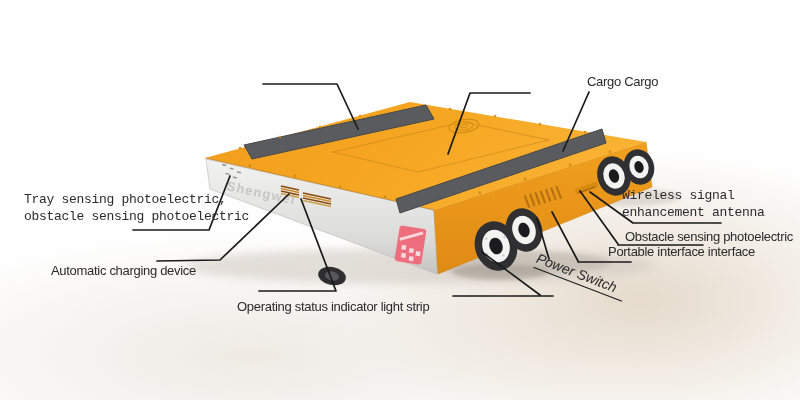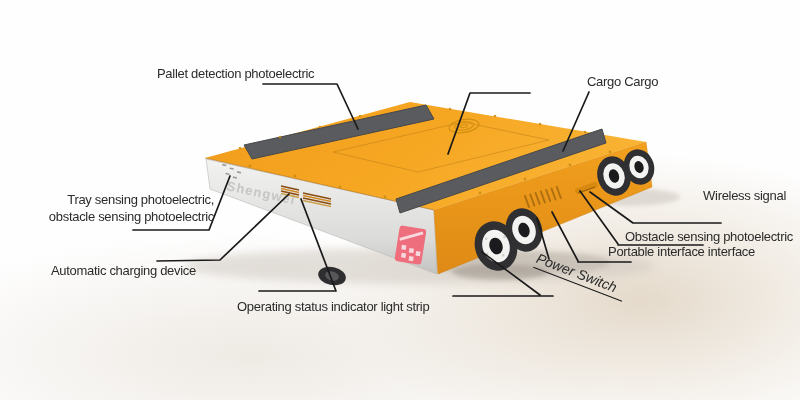--- a/index.html
+++ b/index.html
@@ -9,21 +9,21 @@
     background:
       radial-gradient(ellipse 430px 210px at 640px 300px, rgba(226,214,197,.9), rgba(226,214,197,0) 70%),
       radial-gradient(ellipse 520px 170px at 250px 355px, rgba(233,227,219,.75), rgba(233,227,219,0) 72%),
       #fefefe;
   }
   svg{position:absolute;left:0;top:0;}
   .label{
     position:absolute;font-size:13px;line-height:16px;letter-spacing:-0.3px;
     color:#2b2b2b;white-space:nowrap;
   }
-  .label.two{line-height:17px;text-align:right;}
+  .label.two{line-height:17px;text-align:left;font-family:Liberation Mono, monospace;}
   .label.two span{display:block;}
   .rot{
     font-size:14px;font-style:italic;letter-spacing:0;
     transform:rotate(21deg);transform-origin:left top;
     border-bottom:1.8px solid #1b1b1b;padding:0 10px 2px 0;
   }
 </style>
 </head>
 <body>
 
@@ -187,38 +187,38 @@
       <path d="M157,261 L220,260 L289,194"></path>
       <path d="M259,291 L336,291 L301,199"></path>
       <path d="M453,296 L553,296 M540,295 L482,252"></path>
       <path d="M537,218 L549,259"></path>
       <path d="M552,212 L578,261 M578,262 L631,262"></path>
       <path d="M580,191 L618,244 M618,245 L703,245"></path>
       <path d="M590,192 L633,223 L721,223"></path>
     </g>
   </svg>
 
-  <div class="label" style="left:157px;top:66px">Pallet detection photoelectric</div>
 
 
   <div class="label" style="left:587px;top:74px">Cargo Cargo</div>
 
   <div class="label two" style="left:24px;top:191px;width:190px">
     <span>Tray sensing photoelectric,</span>
     <span>obstacle sensing photoelectric</span>
   </div>
 
   <div class="label" style="left:237px;top:299px">Operating status indicator light strip</div>
 
   <div class="label" style="left:51px;top:263px">Automatic charging device</div>
 
 
   <div class="label rot" style="left:540px;top:250px">Power Switch</div>
 
   <div class="label" style="right:45px;top:244px">Portable interface interface</div>
 
   <div class="label" style="right:7px;top:229px">Obstacle sensing photoelectric</div>
 
-  <div class="label two" style="left:648px;top:187px;width:138px">
+  <div class="label two" style="left:622px;top:187px;width:138px">
     <span>Wireless signal</span>
+    <span>enhancement antenna</span>
   </div>
 
 </div>
 
 </body></html>

